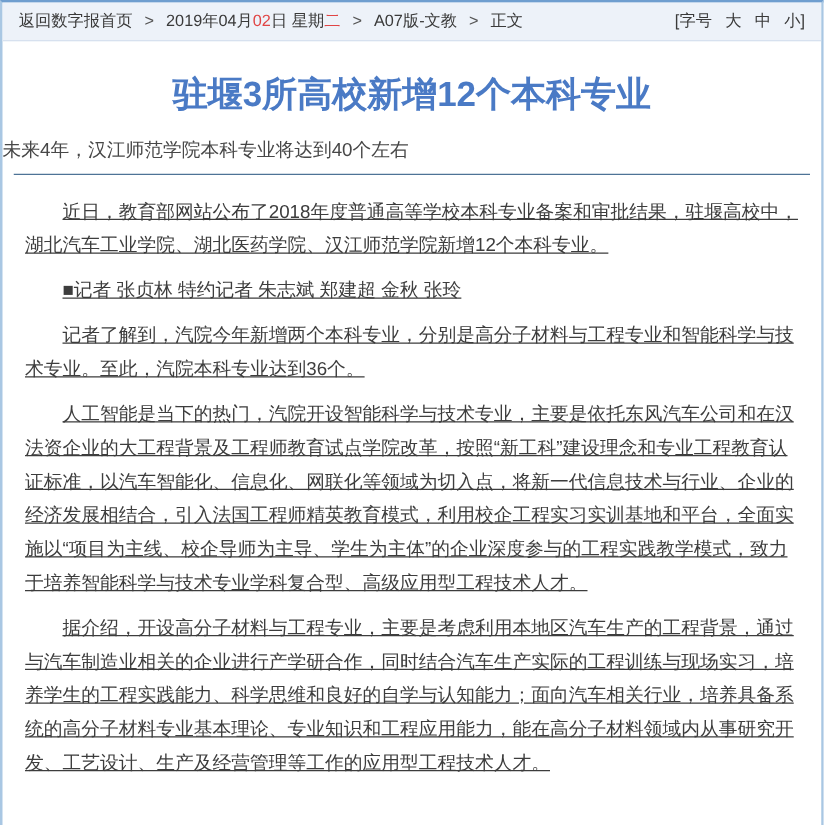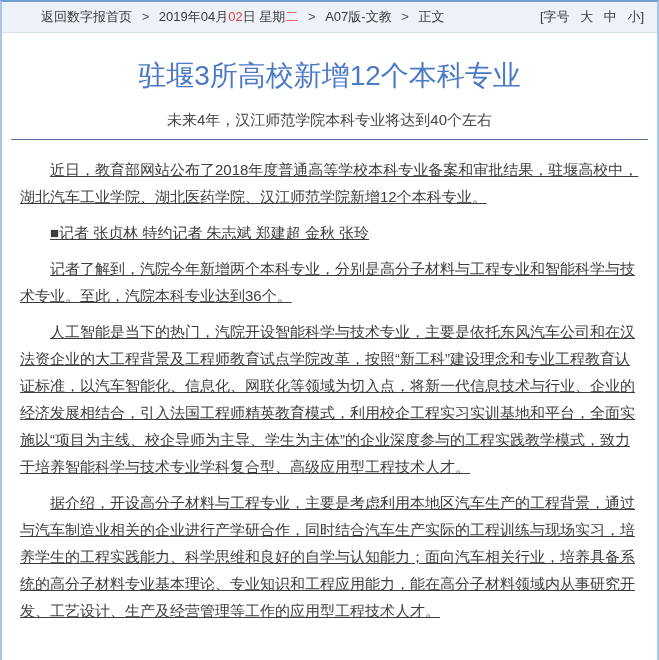--- a/index.html
+++ b/index.html
@@ -20,40 +20,39 @@
   .topbar {
     display: flex;
     justify-content: space-between;
     align-items: center;
     background: #edf2f9;
     border-bottom: 1px solid #d7e1ef;
     padding: 6px 13px;
     font-size: 13px;
     color: #3a3a3a;
   }
-  .crumbs { white-space: nowrap; margin-left: 26px; }
+  .crumbs { white-space: nowrap; }
   .crumbs a { color: #3a3a3a; text-decoration: none; cursor: pointer; }
   .sep { margin: 0 6px; color: #555; }
   .red { color: #e04545; }
 
   .fontsize { white-space: nowrap; color: #3a3a3a; }
   .fontsize a { color: #3a3a3a; text-decoration: none; cursor: pointer; margin-left: 7px; }
   .fontsize .bracket { margin: 0; }
 
   h1.title {
     text-align: center;
     color: #4a7ac5;
     font-size: 28px;
     line-height: 40px;
-    font-weight: normal;
+    font-weight: bold;
     margin: 23px 10px 0;
   }
 
   .subtitle {
-    text-align: center;
     color: #474747;
     font-size: 15px;
     margin-top: 15px;
   }
 
   .divider {
     border: none;
     border-top: 1px solid #4e7396;
     margin: 9px 9px 0;
   }

